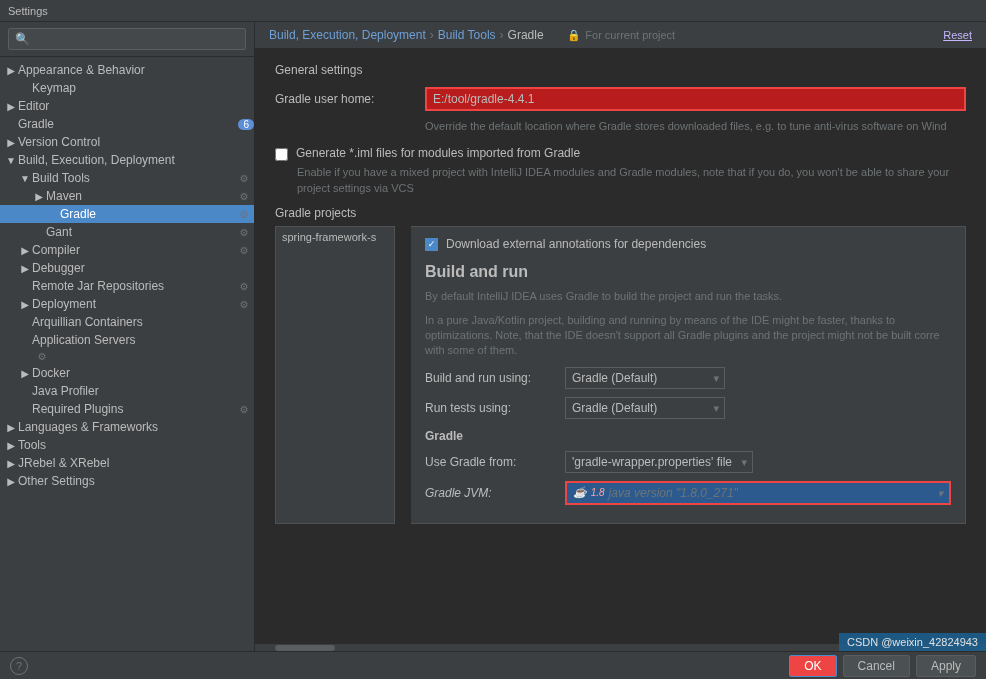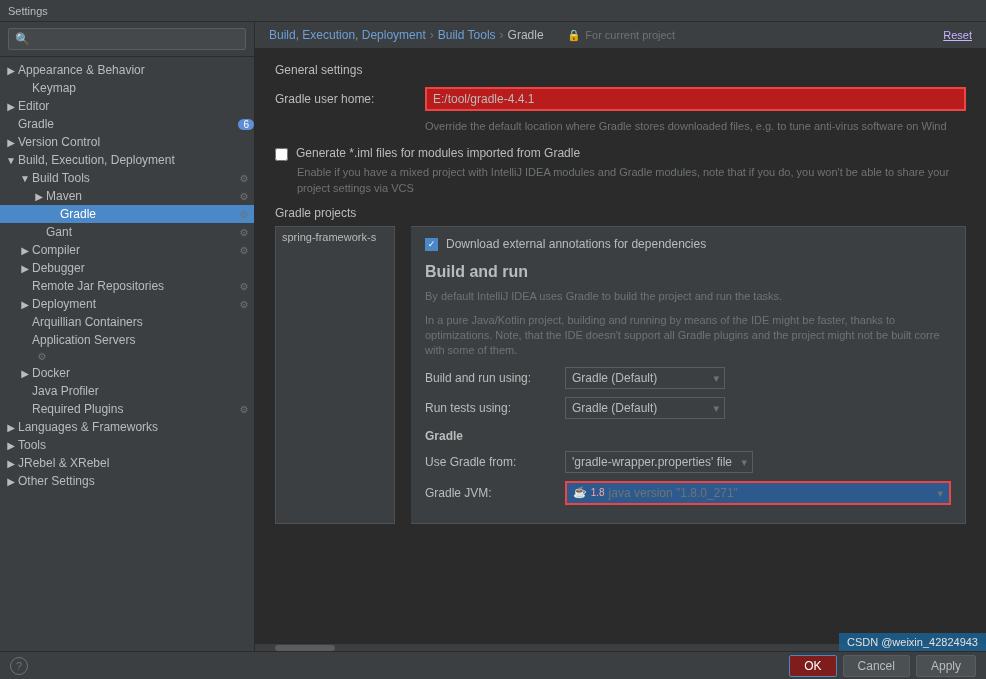--- a/index.html
+++ b/index.html
@@ -305,20 +305,21 @@
       font-size: 12px;
       color: #bbbbbb;
       margin: 10px 0 8px 0;
       font-weight: 600;
     }
     .gradle-jvm-row {
       display: flex;
       align-items: center;
       margin-bottom: 8px;
       gap: 10px;
+      font-style: italic;
     }
     .gradle-jvm-label {
       width: 130px;
       color: #bbbbbb;
       font-size: 12px;
       flex-shrink: 0;
     }
     .jvm-select-wrapper {
       flex: 1;
       position: relative;
@@ -401,21 +402,21 @@
     .btn {
       padding: 3px 14px;
       background: #4b5052;
       border: 1px solid #5a5d5f;
       color: #bbbbbb;
       font-size: 12px;
       cursor: pointer;
       border-radius: 2px;
     }
     .btn-primary {
-      background: #7f1d1d;
+      background: #ef4444;
       border-color: #4a88c7;
       color: #fff;
     }
     .watermark {
       position: absolute;
       bottom: 28px;
       right: 0;
       background: #1a6091;
       color: #fff;
       font-size: 11px;

